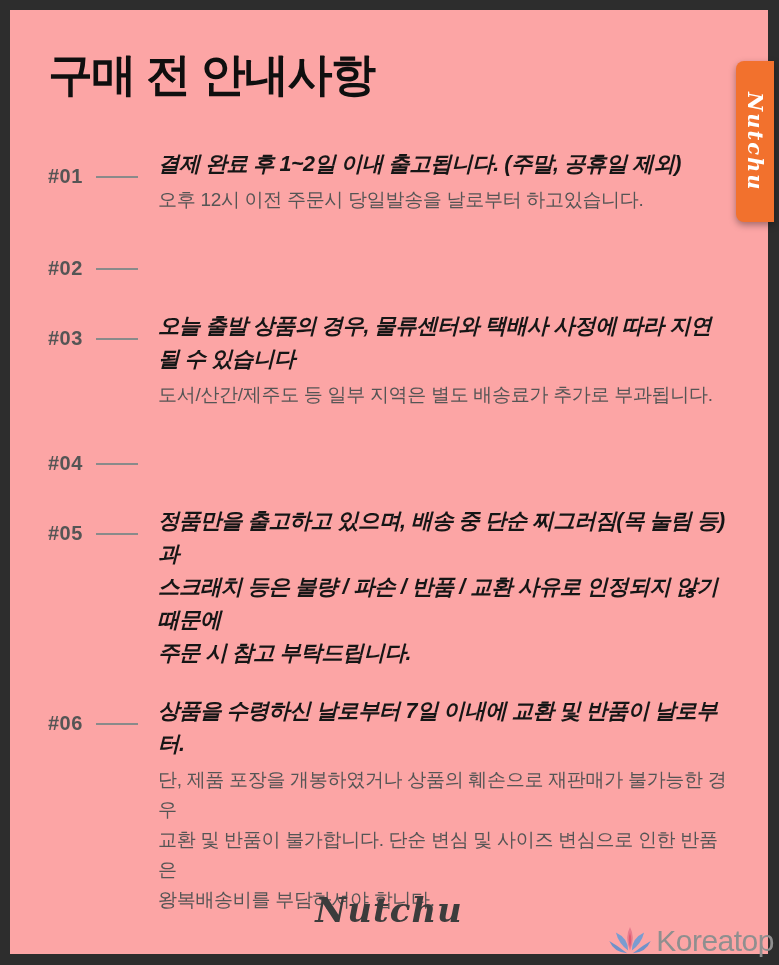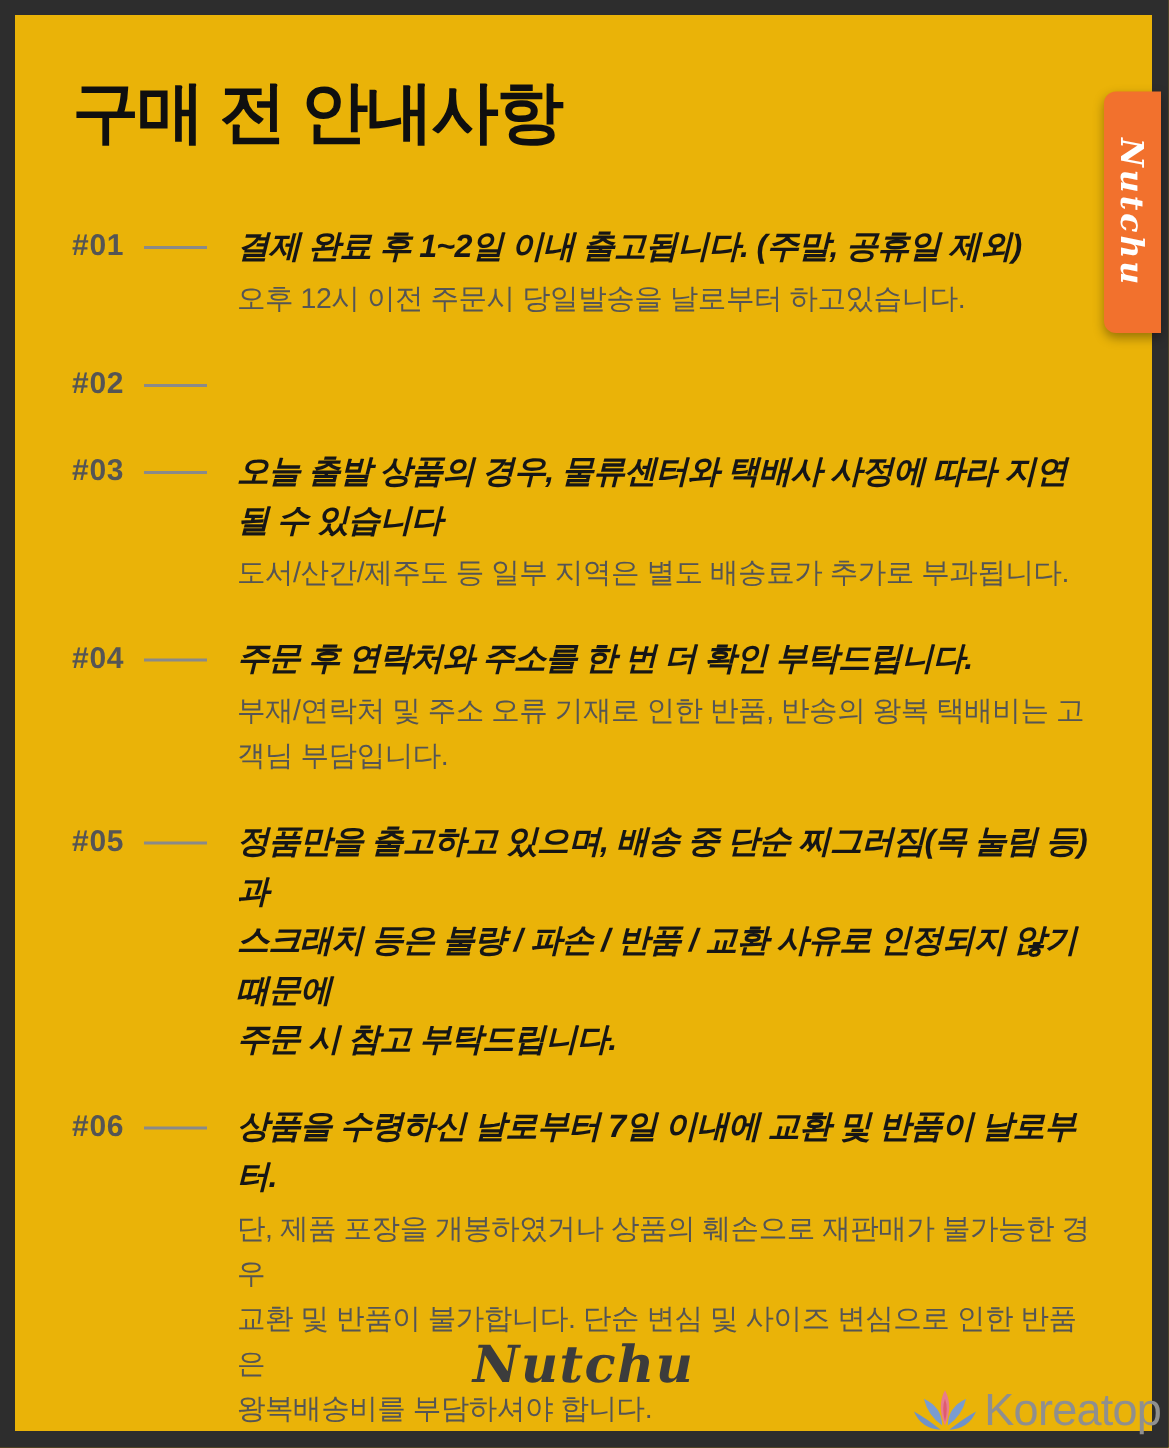--- a/index.html
+++ b/index.html
@@ -16,21 +16,21 @@
     position: absolute;
     inset: 0;
     background: #2d2d2d;
   }
   .sheet {
     position: absolute;
     left: 10px;
     top: 10px;
     right: 11px;
     bottom: 11px;
-    background: #eab308;
+    background: #fca5a5;
     box-sizing: border-box;
     padding: 26px 40px 0 38px;
     overflow: hidden;
   }
   .page-title {
     font-size: 45px;
     font-weight: 900;
     color: #0f0f0f;
     letter-spacing: -1.5px;
     margin: 14px 0 48px 0;
@@ -39,20 +39,21 @@
   .items { }
   .item {
     display: flex;
     align-items: flex-start;
     margin-bottom: 25px;
   }
   .item-left {
     flex: 0 0 110px;
     display: flex;
     align-items: flex-start;
+    margin-top: 12px;
   }
   .item-num {
     font-size: 20px;
     font-weight: 800;
     color: #555555;
     line-height: 33px;
     letter-spacing: 0.5px;
   }
   .item-dash {
     width: 42px;
@@ -174,24 +175,20 @@
         <div class="item-text">
           <div class="item-heading">오늘 출발 상품의 경우, 물류센터와 택배사 사정에 따라 지연될 수 있습니다</div>
           <div class="item-body">도서/산간/제주도 등 일부 지역은 별도 배송료가 추가로 부과됩니다.</div>
         </div>
       </div>
 
       <div class="item">
         <div class="item-left">
           <span class="item-num">#04</span>
           <span class="item-dash"></span>
-        </div>
-        <div class="item-text">
-          <div class="item-heading">주문 후 연락처와 주소를 한 번 더 확인 부탁드립니다.</div>
-          <div class="item-body">부재/연락처 및 주소 오류 기재로 인한 반품, 반송의 왕복 택배비는 고객님 부담입니다.</div>
         </div>
       </div>
 
       <div class="item">
         <div class="item-left">
           <span class="item-num">#05</span>
           <span class="item-dash"></span>
         </div>
         <div class="item-text">
           <div class="item-heading">정품만을 출고하고 있으며, 배송 중 단순 찌그러짐(목 눌림 등)과

